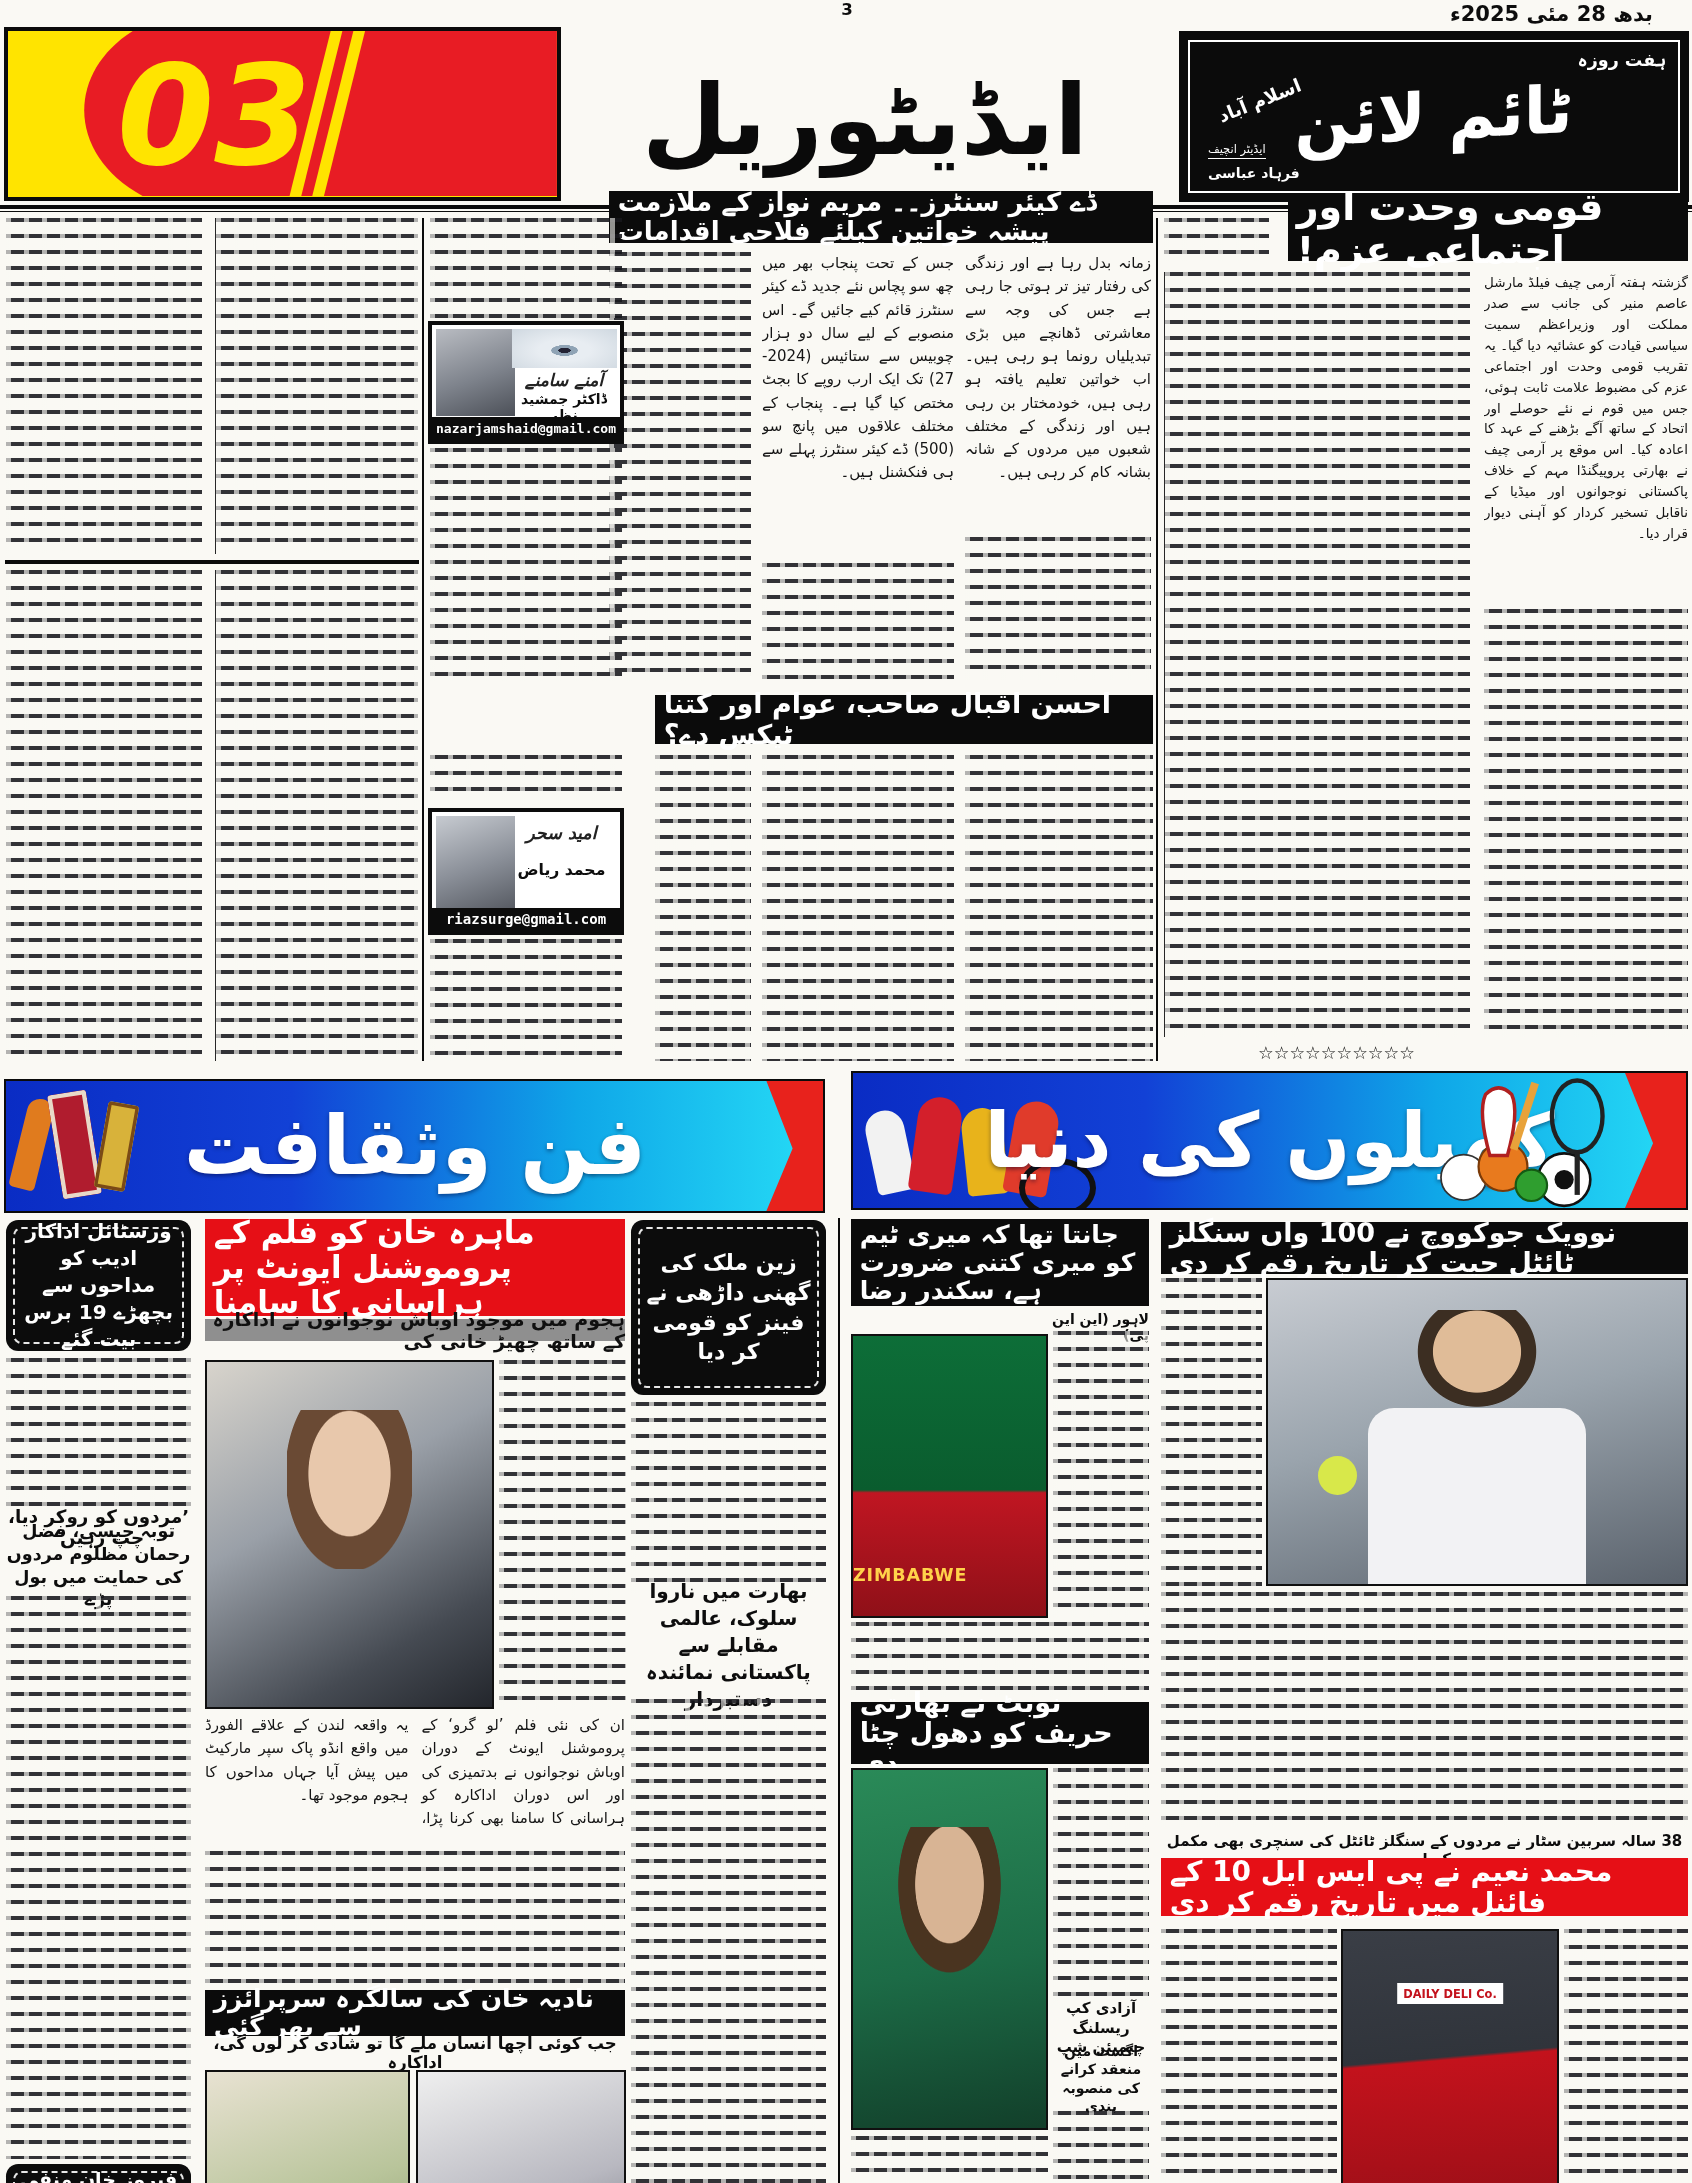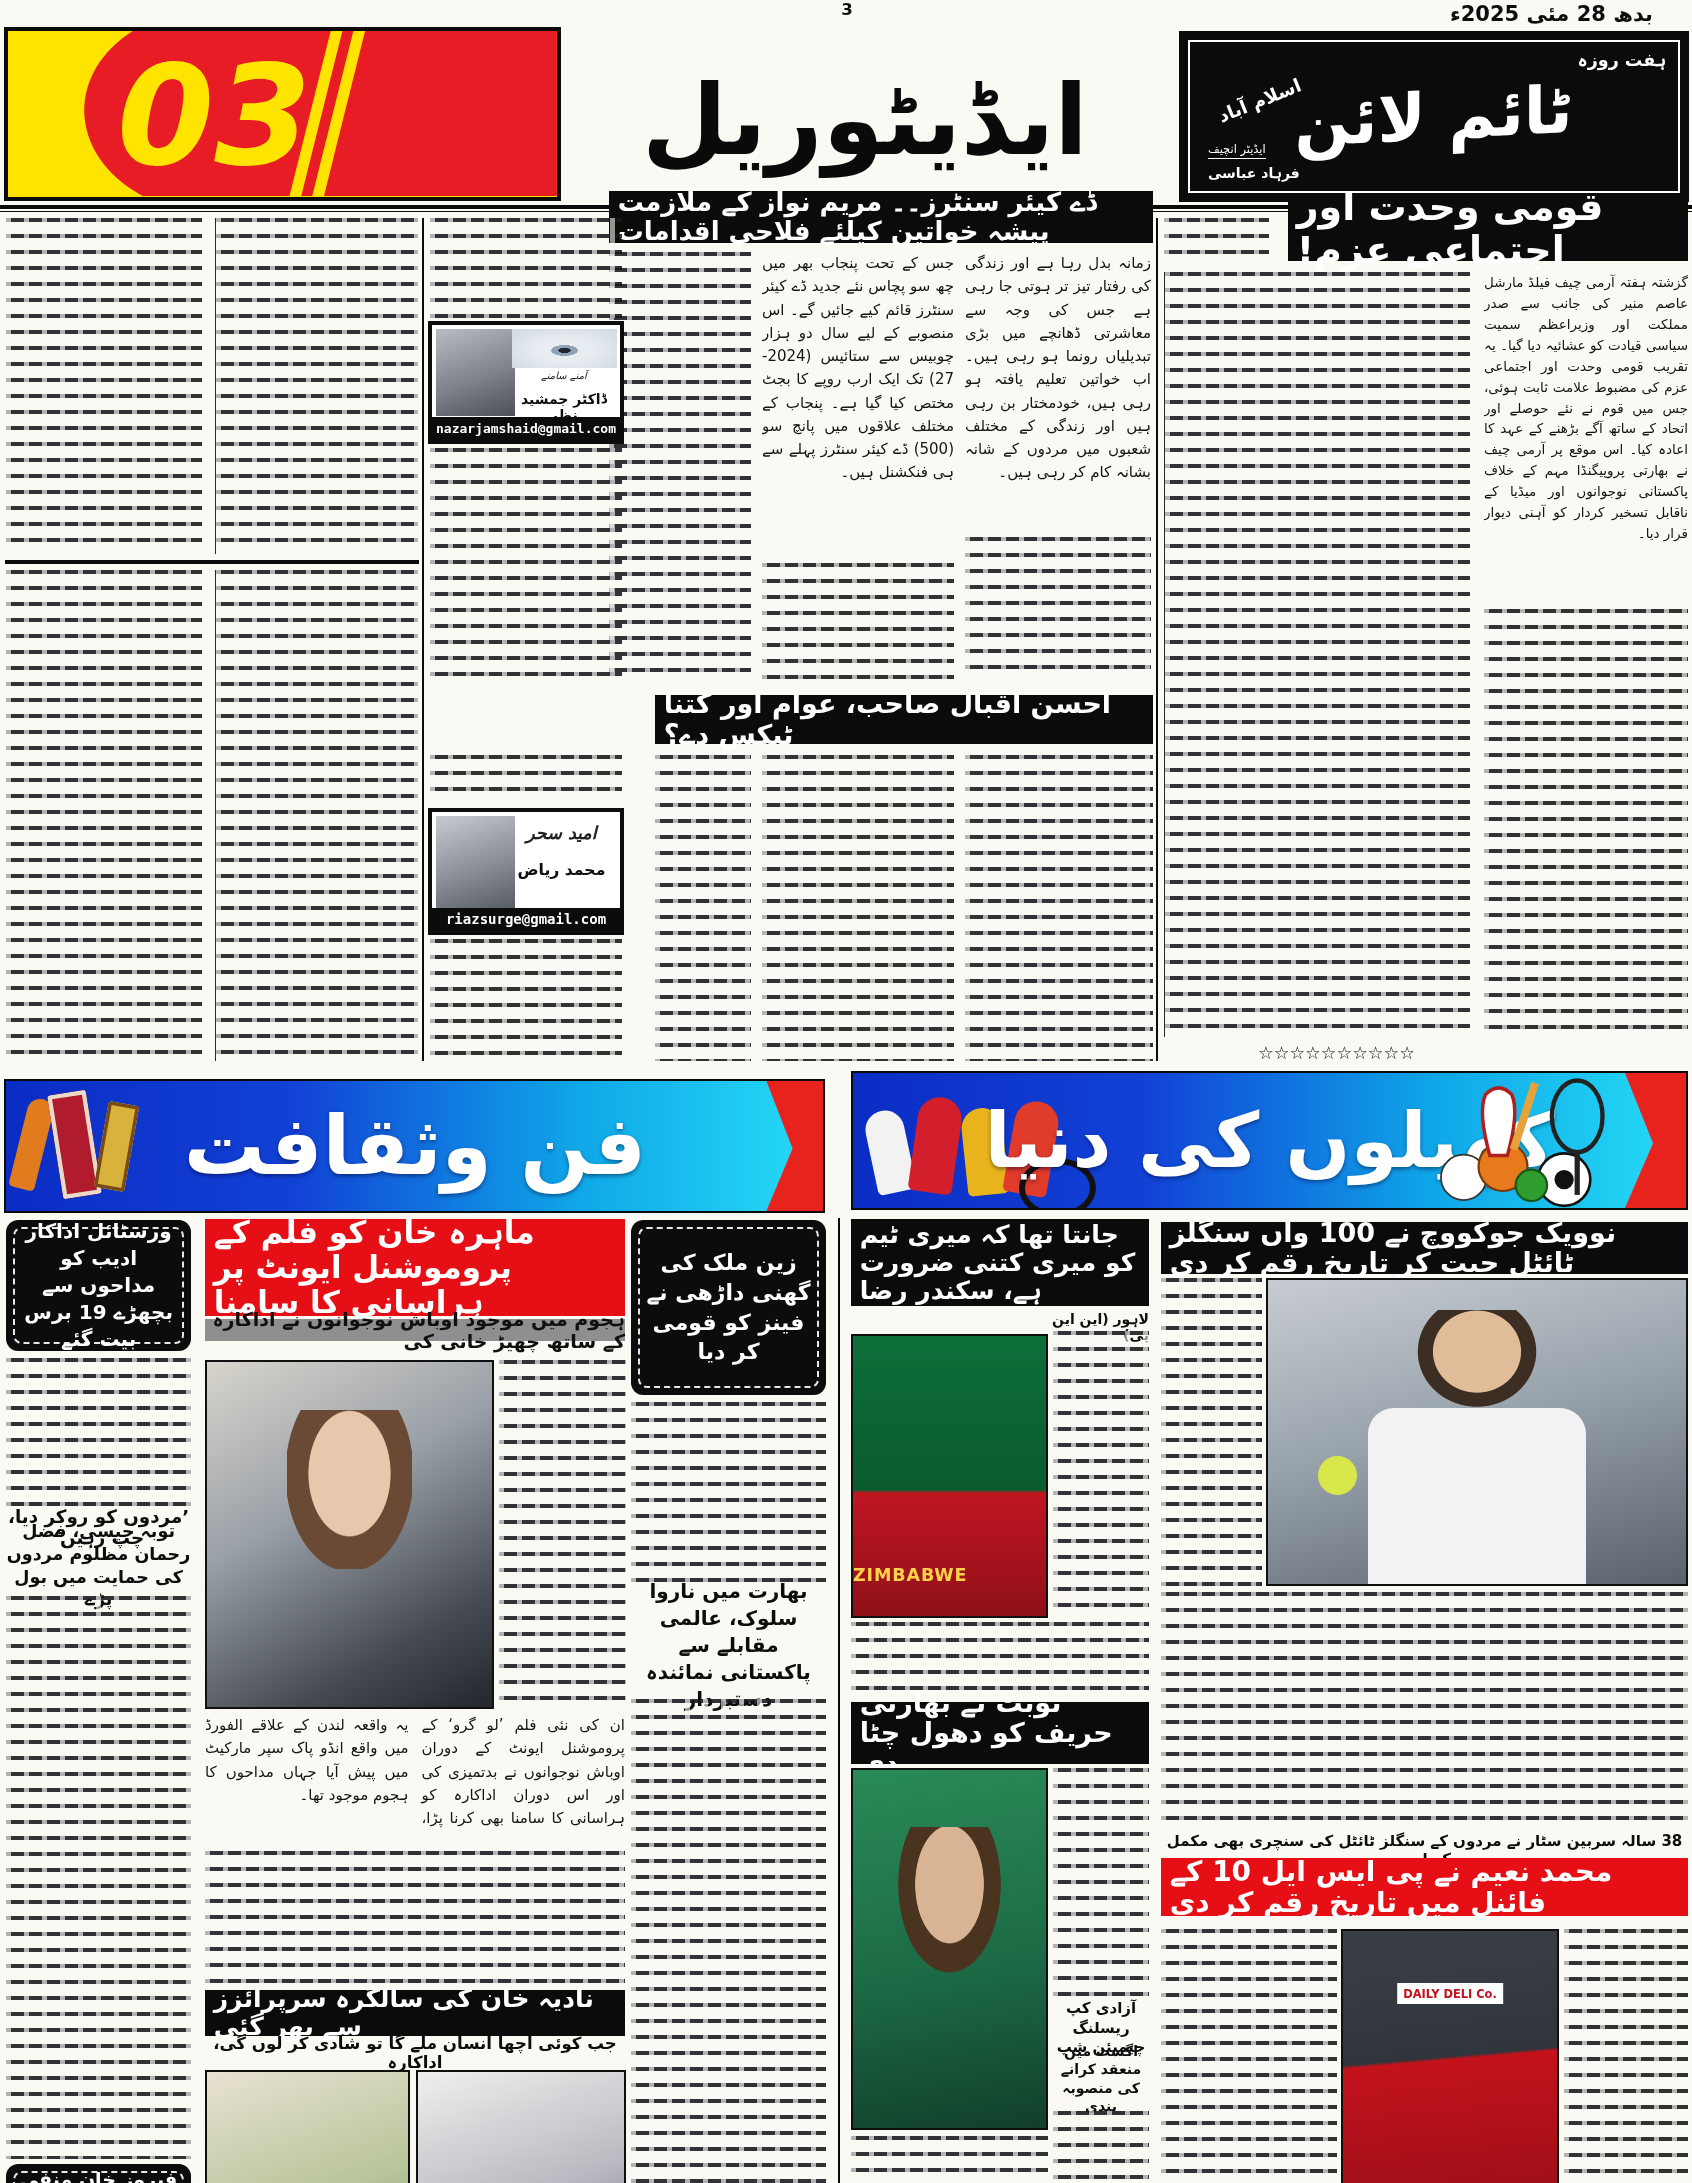--- a/index.html
+++ b/index.html
@@ -91,21 +91,21 @@
 <div class="lead" style="left:965px;top:252px;width:186px;height:279px">زمانہ بدل رہا ہے اور زندگی کی رفتار تیز تر ہوتی جا رہی ہے جس کی وجہ سے معاشرتی ڈھانچے میں بڑی تبدیلیاں رونما ہو رہی ہیں۔ اب خواتین تعلیم یافتہ ہو رہی ہیں، خودمختار بن رہی ہیں اور زندگی کے مختلف شعبوں میں مردوں کے شانہ بشانہ کام کر رہی ہیں۔</div>
 <div class="sim" style="left:965px;top:537px;width:186px;height:144px"></div>
 <div class="lead" style="left:762px;top:252px;width:192px;height:306px">جس کے تحت پنجاب بھر میں چھ سو پچاس نئے جدید ڈے کیئر سنٹرز قائم کیے جائیں گے۔ اس منصوبے کے لیے سال دو ہزار چوبیس سے ستائیس (2024-27) تک ایک ارب روپے کا بجٹ مختص کیا گیا ہے۔ پنجاب کے مختلف علاقوں میں پانچ سو (500) ڈے کیئر سنٹرز پہلے سے ہی فنکشنل ہیں۔</div>
 <div class="sim" style="left:762px;top:563px;width:192px;height:118px"></div>
 <div class="sim" style="left:609px;top:252px;width:142px;height:429px"></div>
 
 <div class="sim" style="left:430px;top:218px;width:192px;height:100px"></div>
 <div class="authorbox" style="left:428px;top:321px;width:196px;height:123px">
   <div class="photo-ph" style="position:absolute;left:3.5px;top:3.5px;width:79px;height:87px;background:linear-gradient(160deg,#b9bcc2 0%,#7e838c 55%,#4c5058 100%)"></div>
   <div style="position:absolute;right:3.5px;top:3.5px;width:105px;height:39px;background:radial-gradient(ellipse at 50% 55%, #223 0 6.1px, #8fa3b5 6.5px 13px, #e8edf2 13.5px 26px, #cfd8e0 100%)"></div>
-  <div style="position:absolute;right:6.1px;top:45px;width:100px;text-align:center;font-size:10px;font-style:italic;font-weight:400;color:#222">آمنے سامنے</div>
+  <div style="position:absolute;right:6.1px;top:45px;width:100px;text-align:center;font-size:17px;font-style:italic;font-weight:700;color:#222">آمنے سامنے</div>
   <div style="position:absolute;right:6.1px;top:66px;width:100px;text-align:center;font-size:14px;font-weight:900">ڈاکٹر جمشید نظر</div>
   <div class="email" style="height:23px;font-size:13px;line-height:23px">nazarjamshaid@gmail.com</div>
 </div>
 <div class="sim" style="left:430px;top:448px;width:192px;height:234px"></div>
 
 <div class="bar" style="left:655px;top:695px;width:498px;height:49px;font-size:27px">احسن اقبال صاحب، عوام اور کتنا ٹیکس دے؟</div>
 <div class="sim" style="left:965px;top:755px;width:188px;height:306px"></div>
 <div class="sim" style="left:762px;top:755px;width:192px;height:306px"></div>
 <div class="sim" style="left:655px;top:755px;width:96px;height:306px"></div>
 <div class="sim" style="left:430px;top:755px;width:192px;height:48px"></div>

